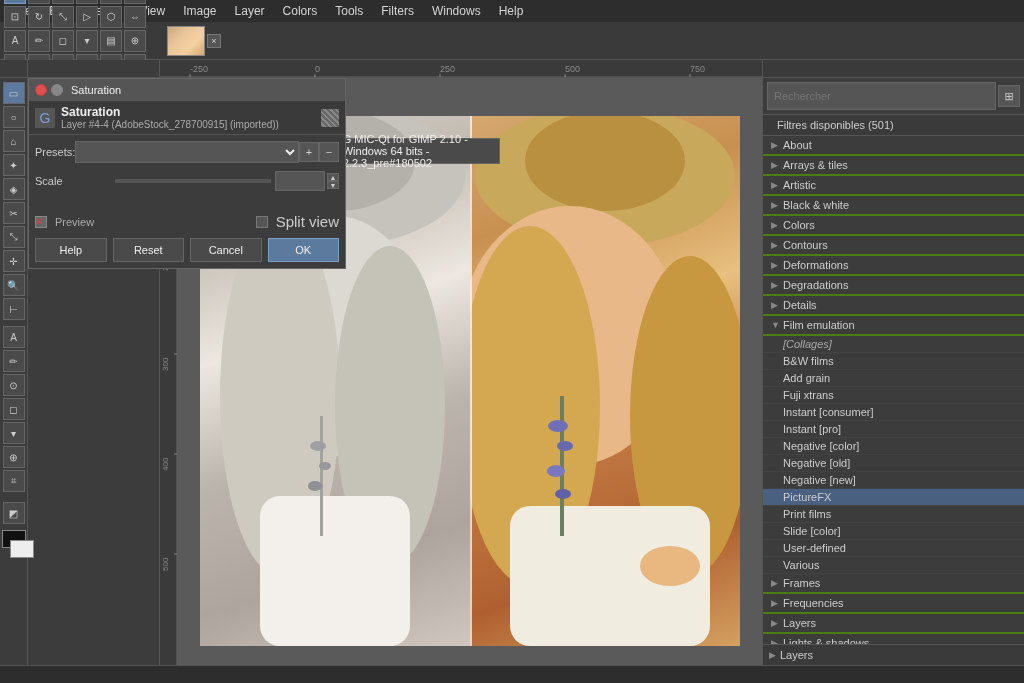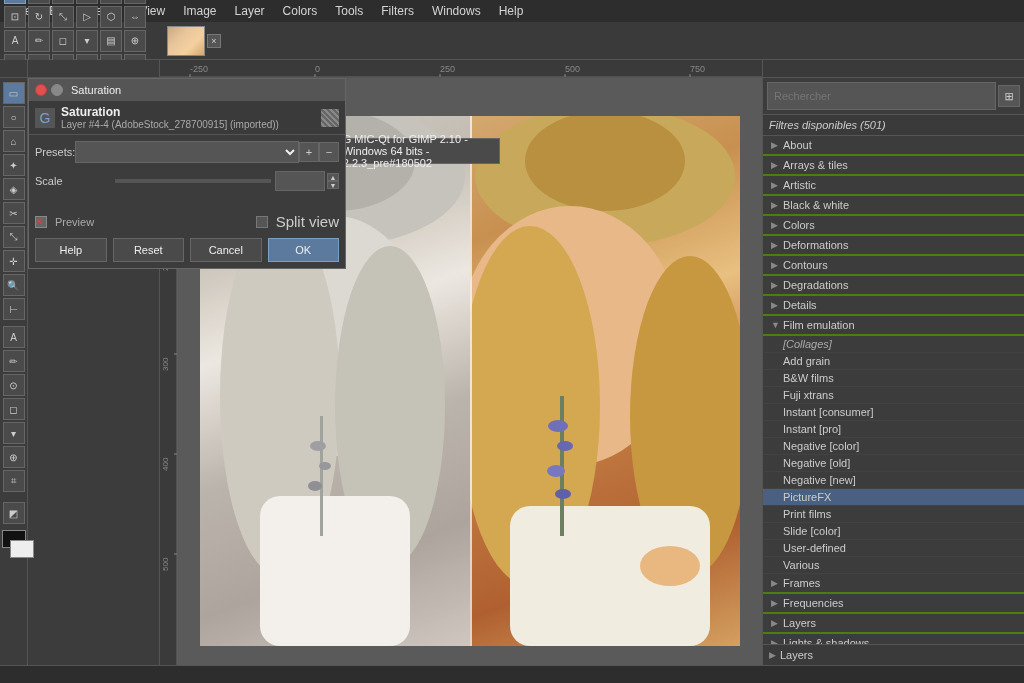--- a/index.html
+++ b/index.html
@@ -363,26 +363,25 @@
       border: 1px solid #666;
       display: flex;
       align-items: center;
       justify-content: center;
       cursor: pointer;
       margin-left: 2px;
       color: #ccc;
       font-size: 11px;
     }
     #filters-header {
-      padding: 4px 6px;
+      padding: 4px 14px;
       font-size: 11px;
       color: #ccc;
       border-bottom: 1px solid #555;
       background: #3a3a3a;
-      font-style: italic;
     }
     #filters-list {
       flex: 1;
       overflow-y: auto;
       background: #3c3c3c;
     }
     .filter-category {
       display: flex;
       align-items: center;
       padding: 3px 8px;
@@ -721,46 +720,46 @@
         <div class="filter-category cat-collapsed">
           <span class="cat-arrow"></span>
           <span class="cat-name">Black &amp; white</span>
         </div>
         <div class="filter-category cat-collapsed">
           <span class="cat-arrow"></span>
           <span class="cat-name">Colors</span>
         </div>
         <div class="filter-category cat-collapsed">
           <span class="cat-arrow"></span>
+          <span class="cat-name">Contours</span>
+        </div>
+        <div class="filter-category cat-collapsed">
+          <span class="cat-arrow"></span>
           <span class="cat-name">Deformations</span>
         </div>
         <div class="filter-category cat-collapsed">
           <span class="cat-arrow"></span>
-          <span class="cat-name">Contours</span>
-        </div>
-        <div class="filter-category cat-collapsed">
-          <span class="cat-arrow"></span>
           <span class="cat-name">Degradations</span>
         </div>
         <div class="filter-category cat-collapsed">
           <span class="cat-arrow"></span>
           <span class="cat-name">Details</span>
         </div>
         <div class="filter-category cat-expanded">
           <span class="cat-arrow"></span>
           <span class="cat-name">Film emulation</span>
         </div>
         <div class="filter-item">
           <span class="item-name italic">[Collages]</span>
         </div>
         <div class="filter-item">
+          <span class="item-name">B&amp;W films</span>
+        </div>
+        <div class="filter-item">
           <span class="item-name">Add grain</span>
-        </div>
-        <div class="filter-item">
-          <span class="item-name">B&amp;W films</span>
         </div>
         <div class="filter-item">
           <span class="item-name">Fuji xtrans</span>
         </div>
         <div class="filter-item">
           <span class="item-name">Instant [consumer]</span>
         </div>
         <div class="filter-item">
           <span class="item-name">Instant [pro]</span>
         </div>

